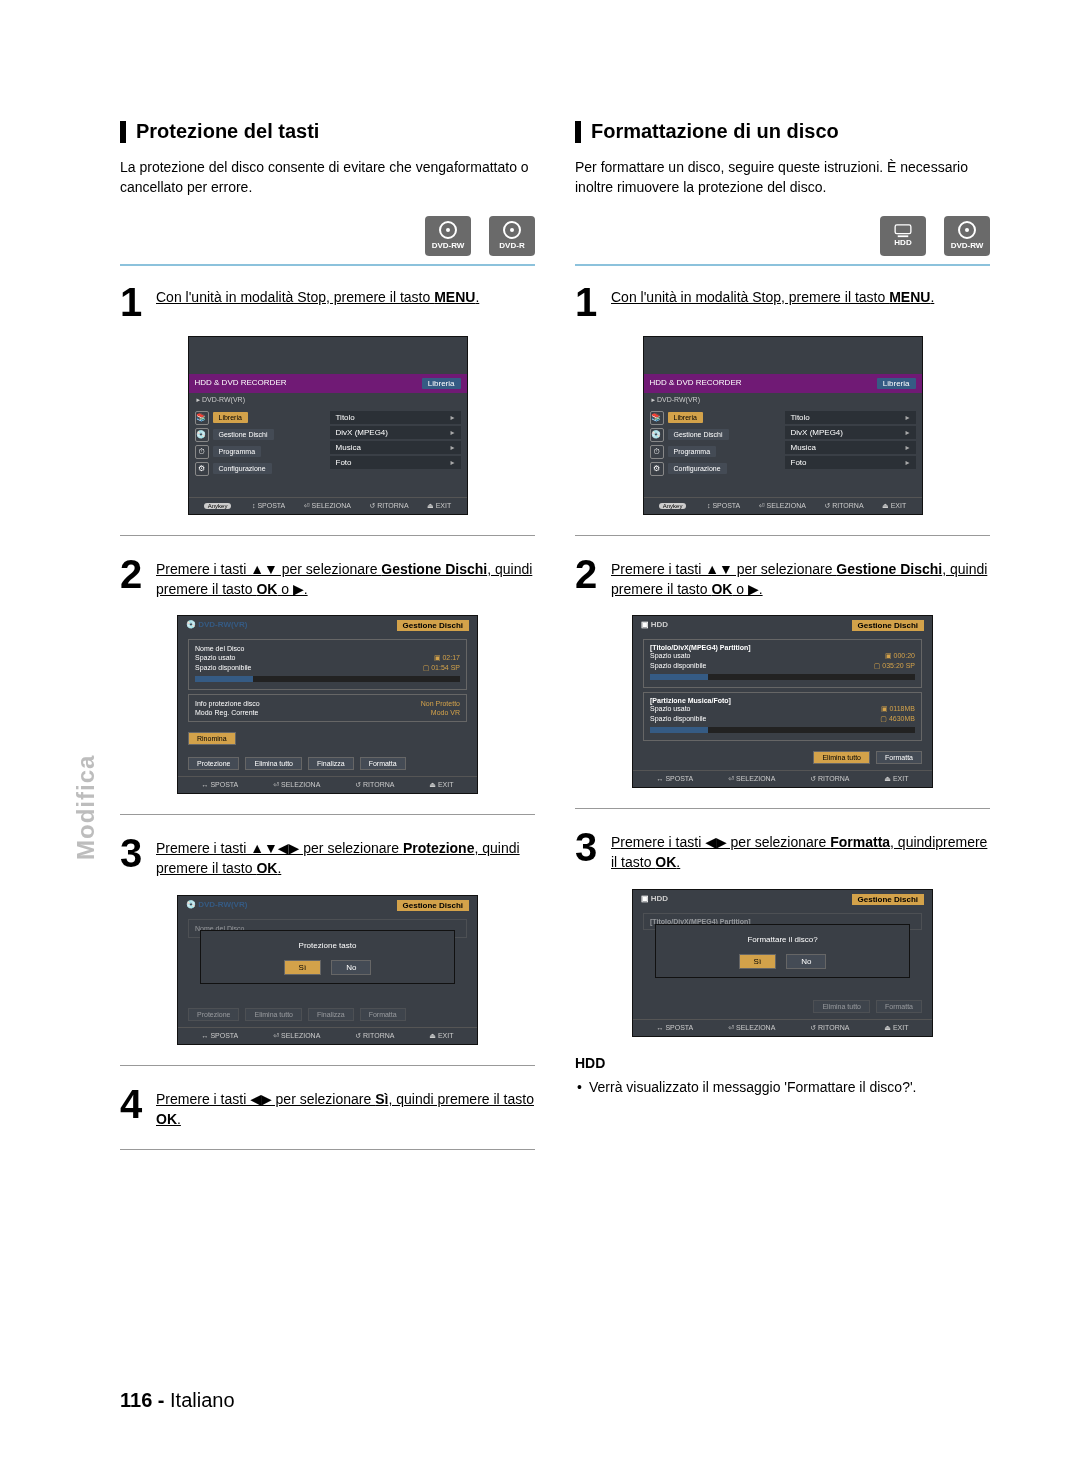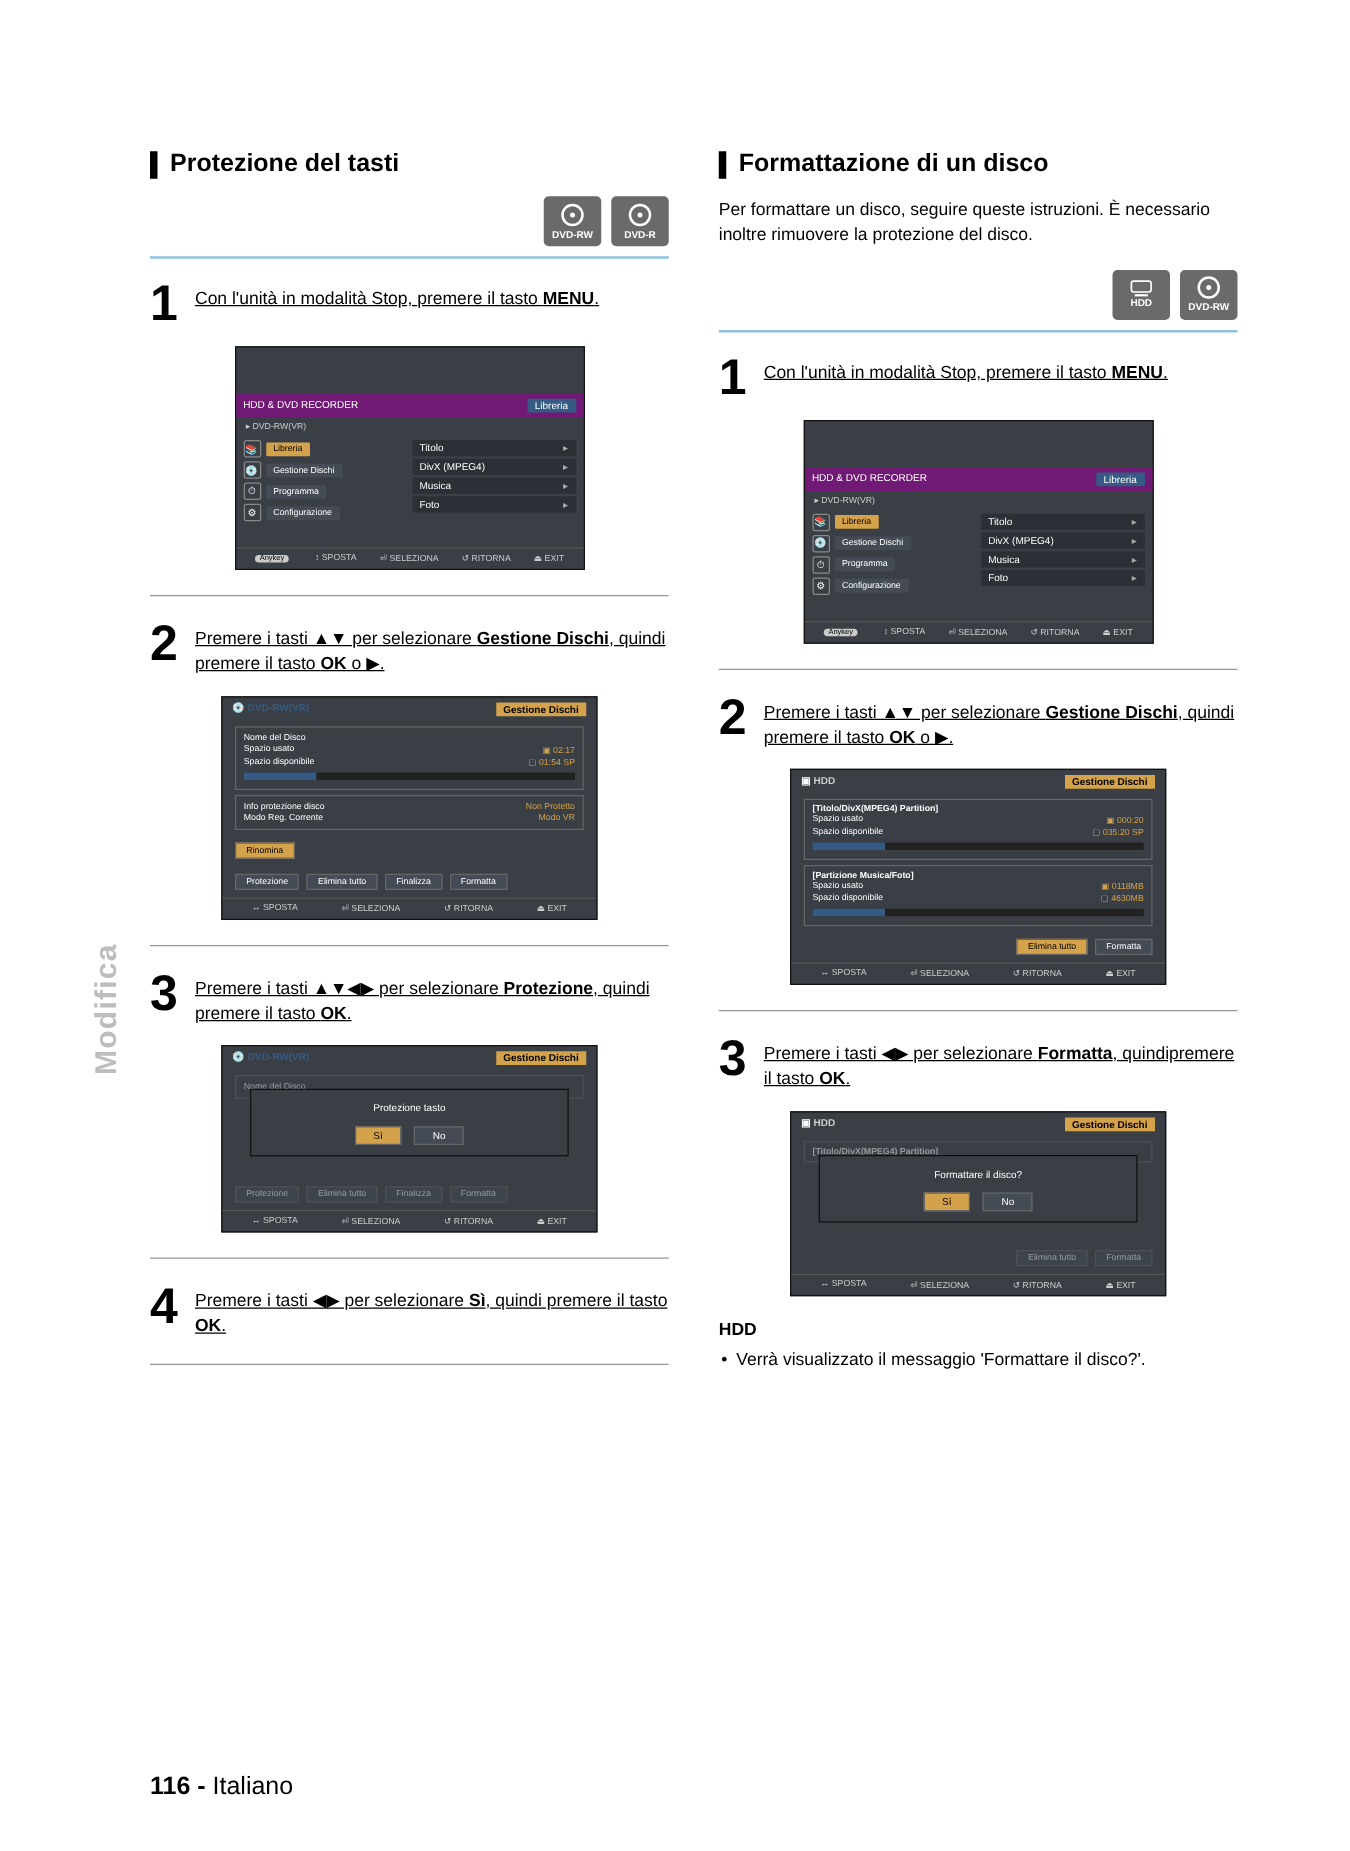--- a/index.html
+++ b/index.html
@@ -4,21 +4,21 @@
 <style>
   * { box-sizing: border-box; margin: 0; padding: 0; }
   body { font-family: Arial, Helvetica, sans-serif; background: #fff; width: 1080px; height: 1481px; position: relative; color: #000; }
   .page { display: flex; padding: 120px 90px 40px 120px; gap: 40px; }
   .col { flex: 1; }
   .side-label { position: absolute; left: 72px; top: 860px; transform: rotate(-90deg); transform-origin: left top; font-size: 24px; font-weight: bold; color: #bdbdbd; letter-spacing: 1px; }
   .section-head { display: flex; align-items: center; gap: 10px; margin-bottom: 14px; }
   .section-bar { width: 6px; height: 22px; background: #000; }
   .section-title { font-size: 20px; font-weight: bold; }
   .intro { font-size: 14px; line-height: 1.45; margin-bottom: 18px; }
-  .disc-icons { display: flex; justify-content: flex-end; gap: 8px; margin-bottom: 8px; }
+  .disc-icons { display: flex; justify-content: flex-end; gap: 18px; margin-bottom: 8px; }
   .disc-icon { width: 46px; height: 40px; background: #6a6a6a; border-radius: 4px; color: #fff; display: flex; flex-direction: column; align-items: center; justify-content: center; font-size: 8px; font-weight: bold; }
   .disc-icon .circ { width: 18px; height: 18px; border: 2px solid #fff; border-radius: 50%; display: flex; align-items: center; justify-content: center; margin-bottom: 2px; }
   .disc-icon .circ::after { content: ""; width: 4px; height: 4px; background: #fff; border-radius: 50%; }
   .disc-icon.hdd svg { width: 18px; height: 14px; }
   hr.rule { border: none; border-top: 2px solid #8cc2dc; margin: 0 0 18px 0; }
   hr.thin { border: none; border-top: 1px solid #999; margin: 20px 0; }
   .step { display: flex; gap: 10px; }
   .step-num { font-size: 40px; font-weight: bold; line-height: 0.9; min-width: 26px; }
   .step-text { font-size: 14px; line-height: 1.45; padding-top: 3px; text-decoration: underline; }
   .bold { font-weight: bold; }
@@ -60,35 +60,36 @@
   .osd-dialog .yn span { background: #444b55; padding: 2px 14px; border: 1px solid #666; font-size: 8px; }
   .osd-dialog .yn span.sel { background: #d3a24a; color: #000; }
   .dim { opacity: .45; }
 
   .hdd-notes { font-size: 14px; line-height: 1.45; margin-top: 16px; }
   .hdd-notes .hdr { font-weight: bold; margin-bottom: 4px; }
   .hdd-notes ul { list-style: none; padding-left: 2px; }
   .hdd-notes li { position: relative; padding-left: 12px; margin-bottom: 6px; }
   .hdd-notes li::before { content: "•"; position: absolute; left: 0; }
 
-  .footer { position: absolute; left: 120px; bottom: 40px; font-size: 20px; }
+  .footer { position: absolute; left: 120px; bottom: 69px; font-size: 20px; }
   .footer .pn { font-weight: bold; }
 </style>
 </head>
 <body>
 
 <div class="side-label">Modifica</div>
 
 <div class="page">
 
   <div class="col">
     <div class="section-head">
       <div class="section-bar"></div>
       <div class="section-title">Protezione del tasti</div>
     </div>
+    <div class="intro">La protezione del disco consente di evitare che vengaformattato o cancellato per errore.</div>
 
     <div class="disc-icons">
       <div class="disc-icon">
           <div class="circ"></div>
           <span>DVD-RW</span>
         </div>
       <div class="disc-icon">
           <div class="circ"></div>
           <span>DVD-R</span>
         </div>

